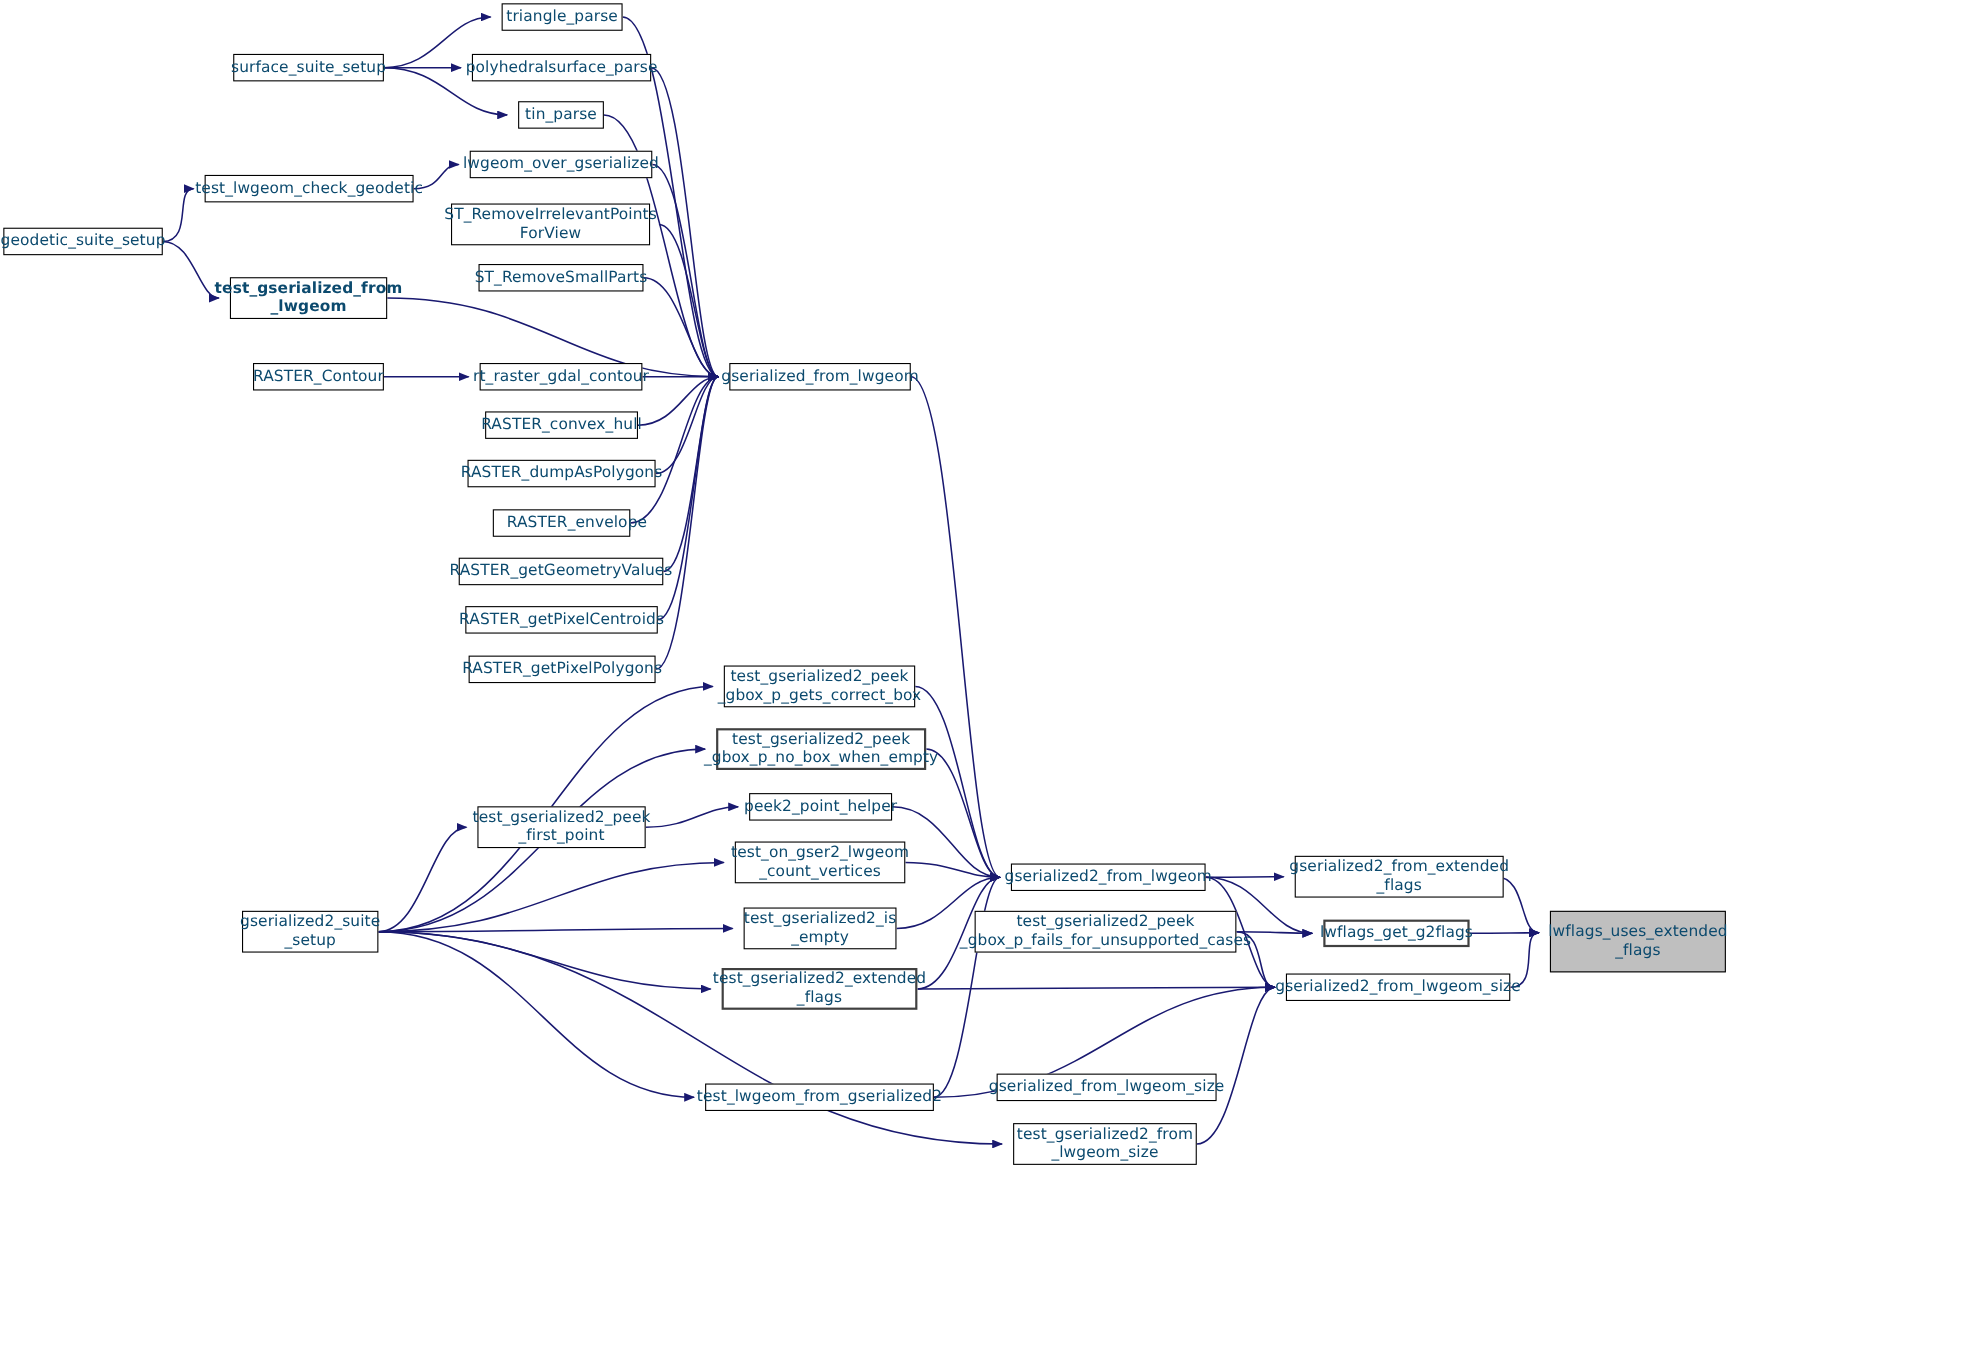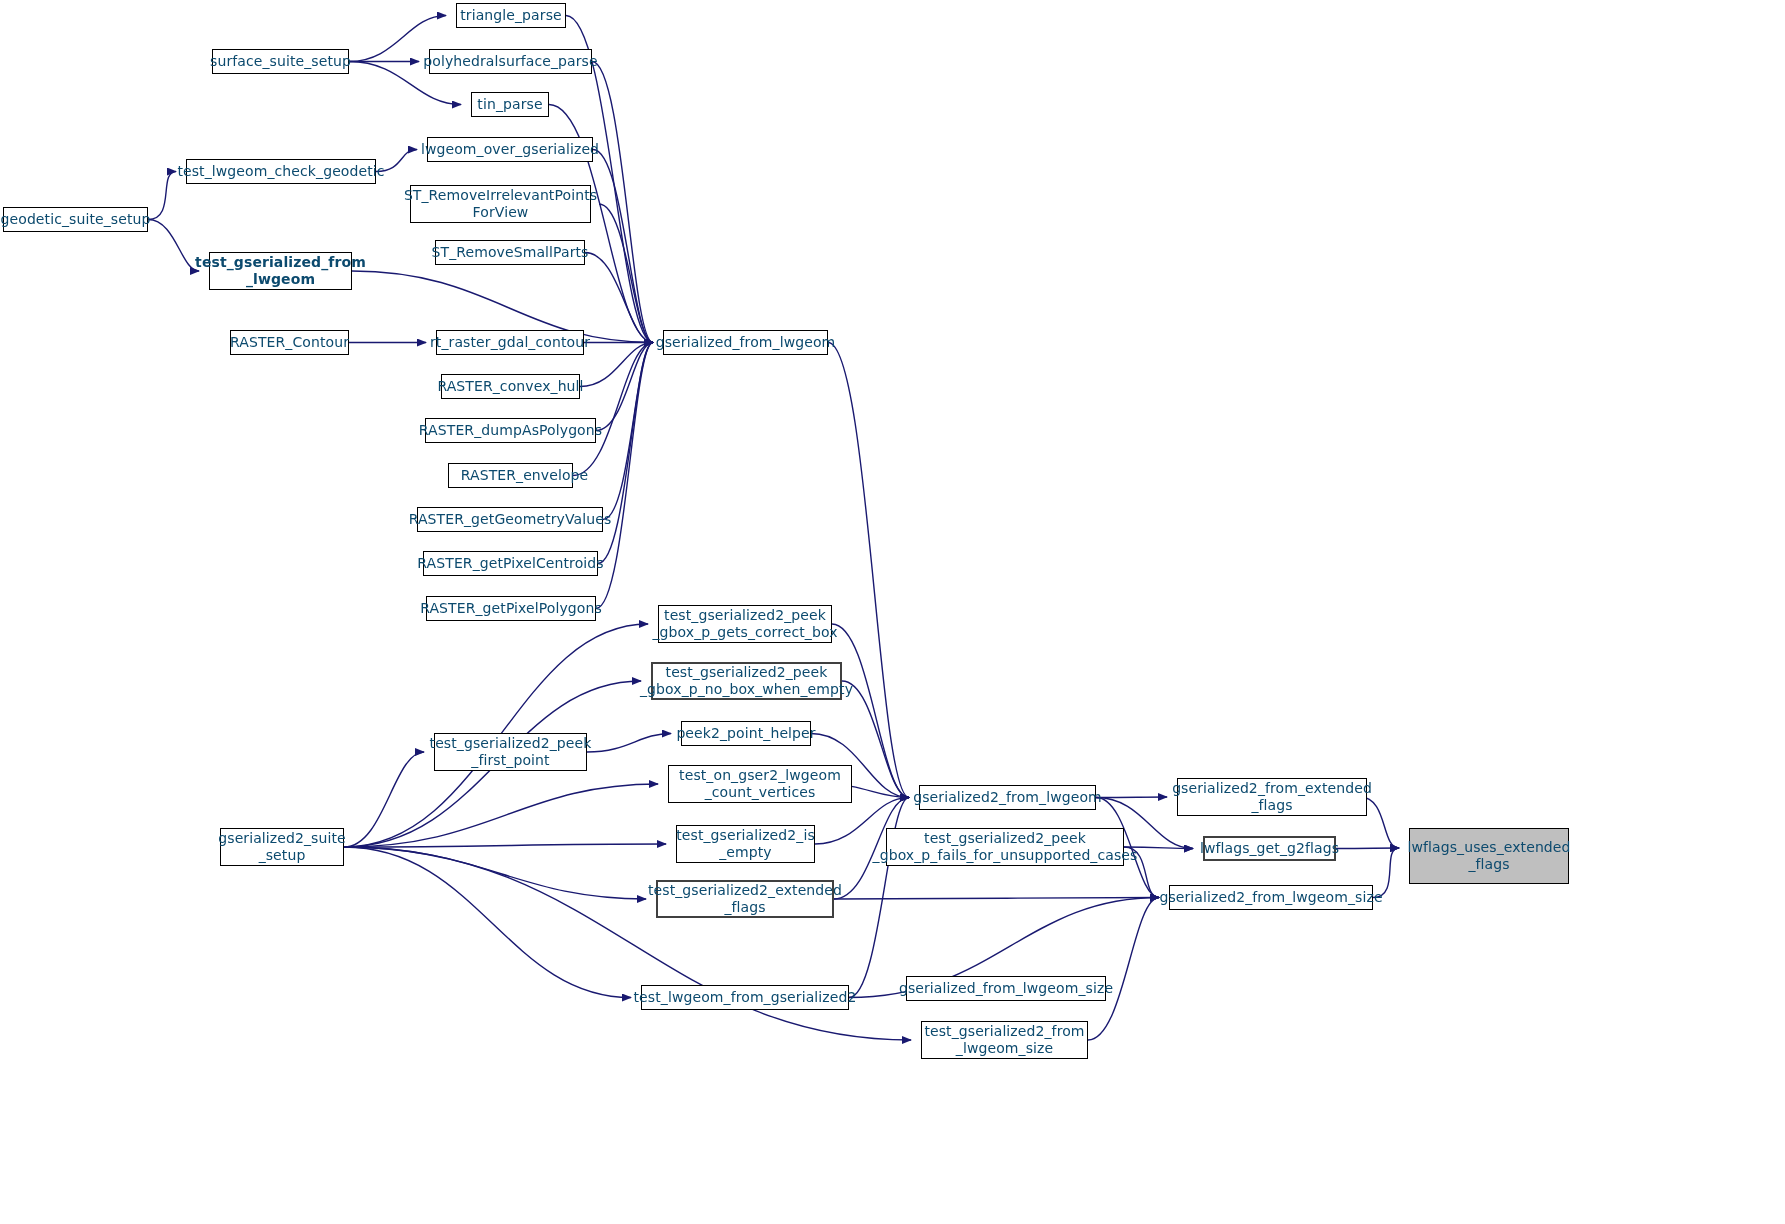--- a/index.html
+++ b/index.html
@@ -132,21 +132,21 @@
       <div class="node" style="left: 417px; top: 507px; width: 186px; height: 25px;">RASTER_getGeometryValues</div>
       <div class="node" style="left: 423px; top: 551px; width: 175px; height: 25px;">RASTER_getPixelCentroids</div>
       <div class="node" style="left: 426px; top: 596px; width: 170px; height: 25px;">RASTER_getPixelPolygons</div>
       <div class="node" style="left: 658px; top: 605px; width: 174px; height: 38px;">test_gserialized2_peek
 _gbox_p_gets_correct_box</div>
       <div class="node thick" style="left: 651px; top: 662px; width: 191px; height: 38px;">test_gserialized2_peek
 _gbox_p_no_box_when_empty</div>
       <div class="node" style="left: 681px; top: 721px; width: 130px; height: 25px;">peek2_point_helper</div>
       <div class="node" style="left: 434px; top: 733px; width: 153px; height: 38px;">test_gserialized2_peek
 _first_point</div>
-      <div class="node" style="left: 668px; top: 765px; width: 184px; height: 38px;">test_on_gser2_lwgeom
+      <div class="node" style="left: 668px; top: 765px; width: 155px; height: 38px;">test_on_gser2_lwgeom
 _count_vertices</div>
       <div class="node" style="left: 919px; top: 785px; width: 177px; height: 25px;">gserialized2_from_lwgeom</div>
       <div class="node" style="left: 1177px; top: 778px; width: 190px; height: 38px;">gserialized2_from_extended
 _flags</div>
       <div class="node" style="left: 676px; top: 825px; width: 139px; height: 38px;">test_gserialized2_is
 _empty</div>
       <div class="node" style="left: 886px; top: 828px; width: 238px; height: 38px;">test_gserialized2_peek
 _gbox_p_fails_for_unsupported_cases</div>
       <div class="node thick" style="left: 1203px; top: 836px; width: 133px; height: 25px;">lwflags_get_g2flags</div>
       <div class="node highlight" style="left: 1409px; top: 828px; width: 160px; height: 56px;">lwflags_uses_extended

